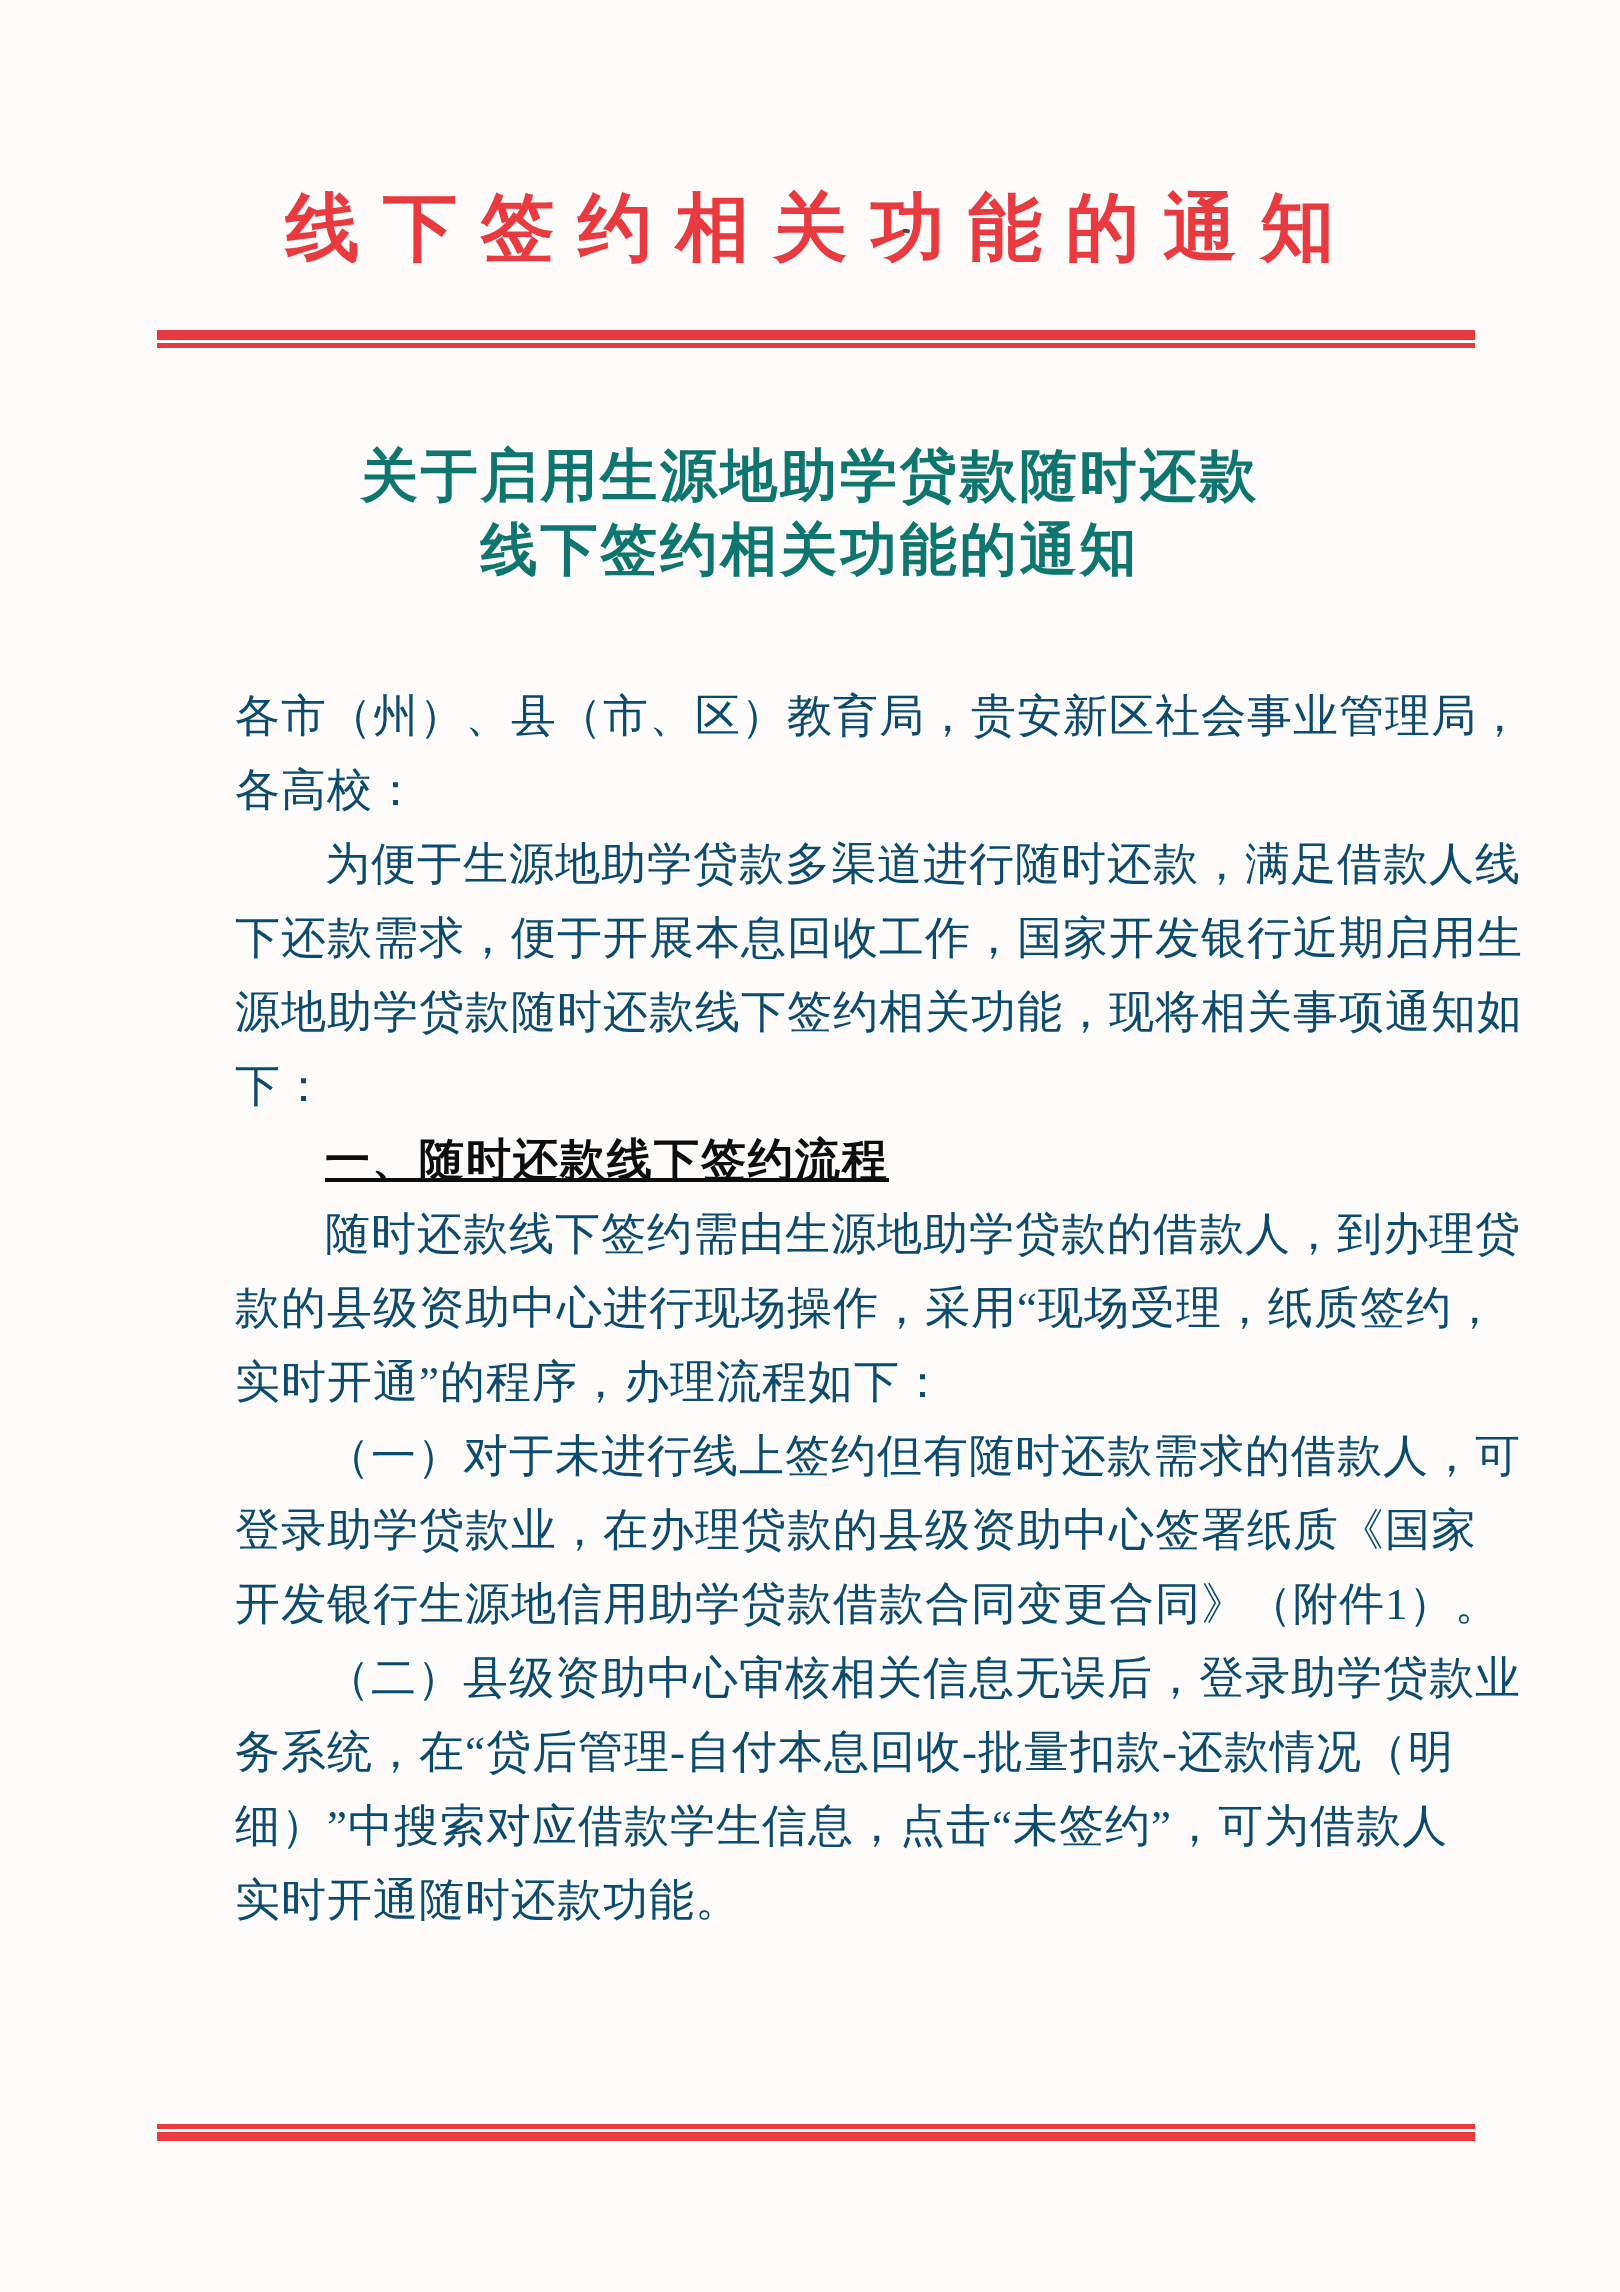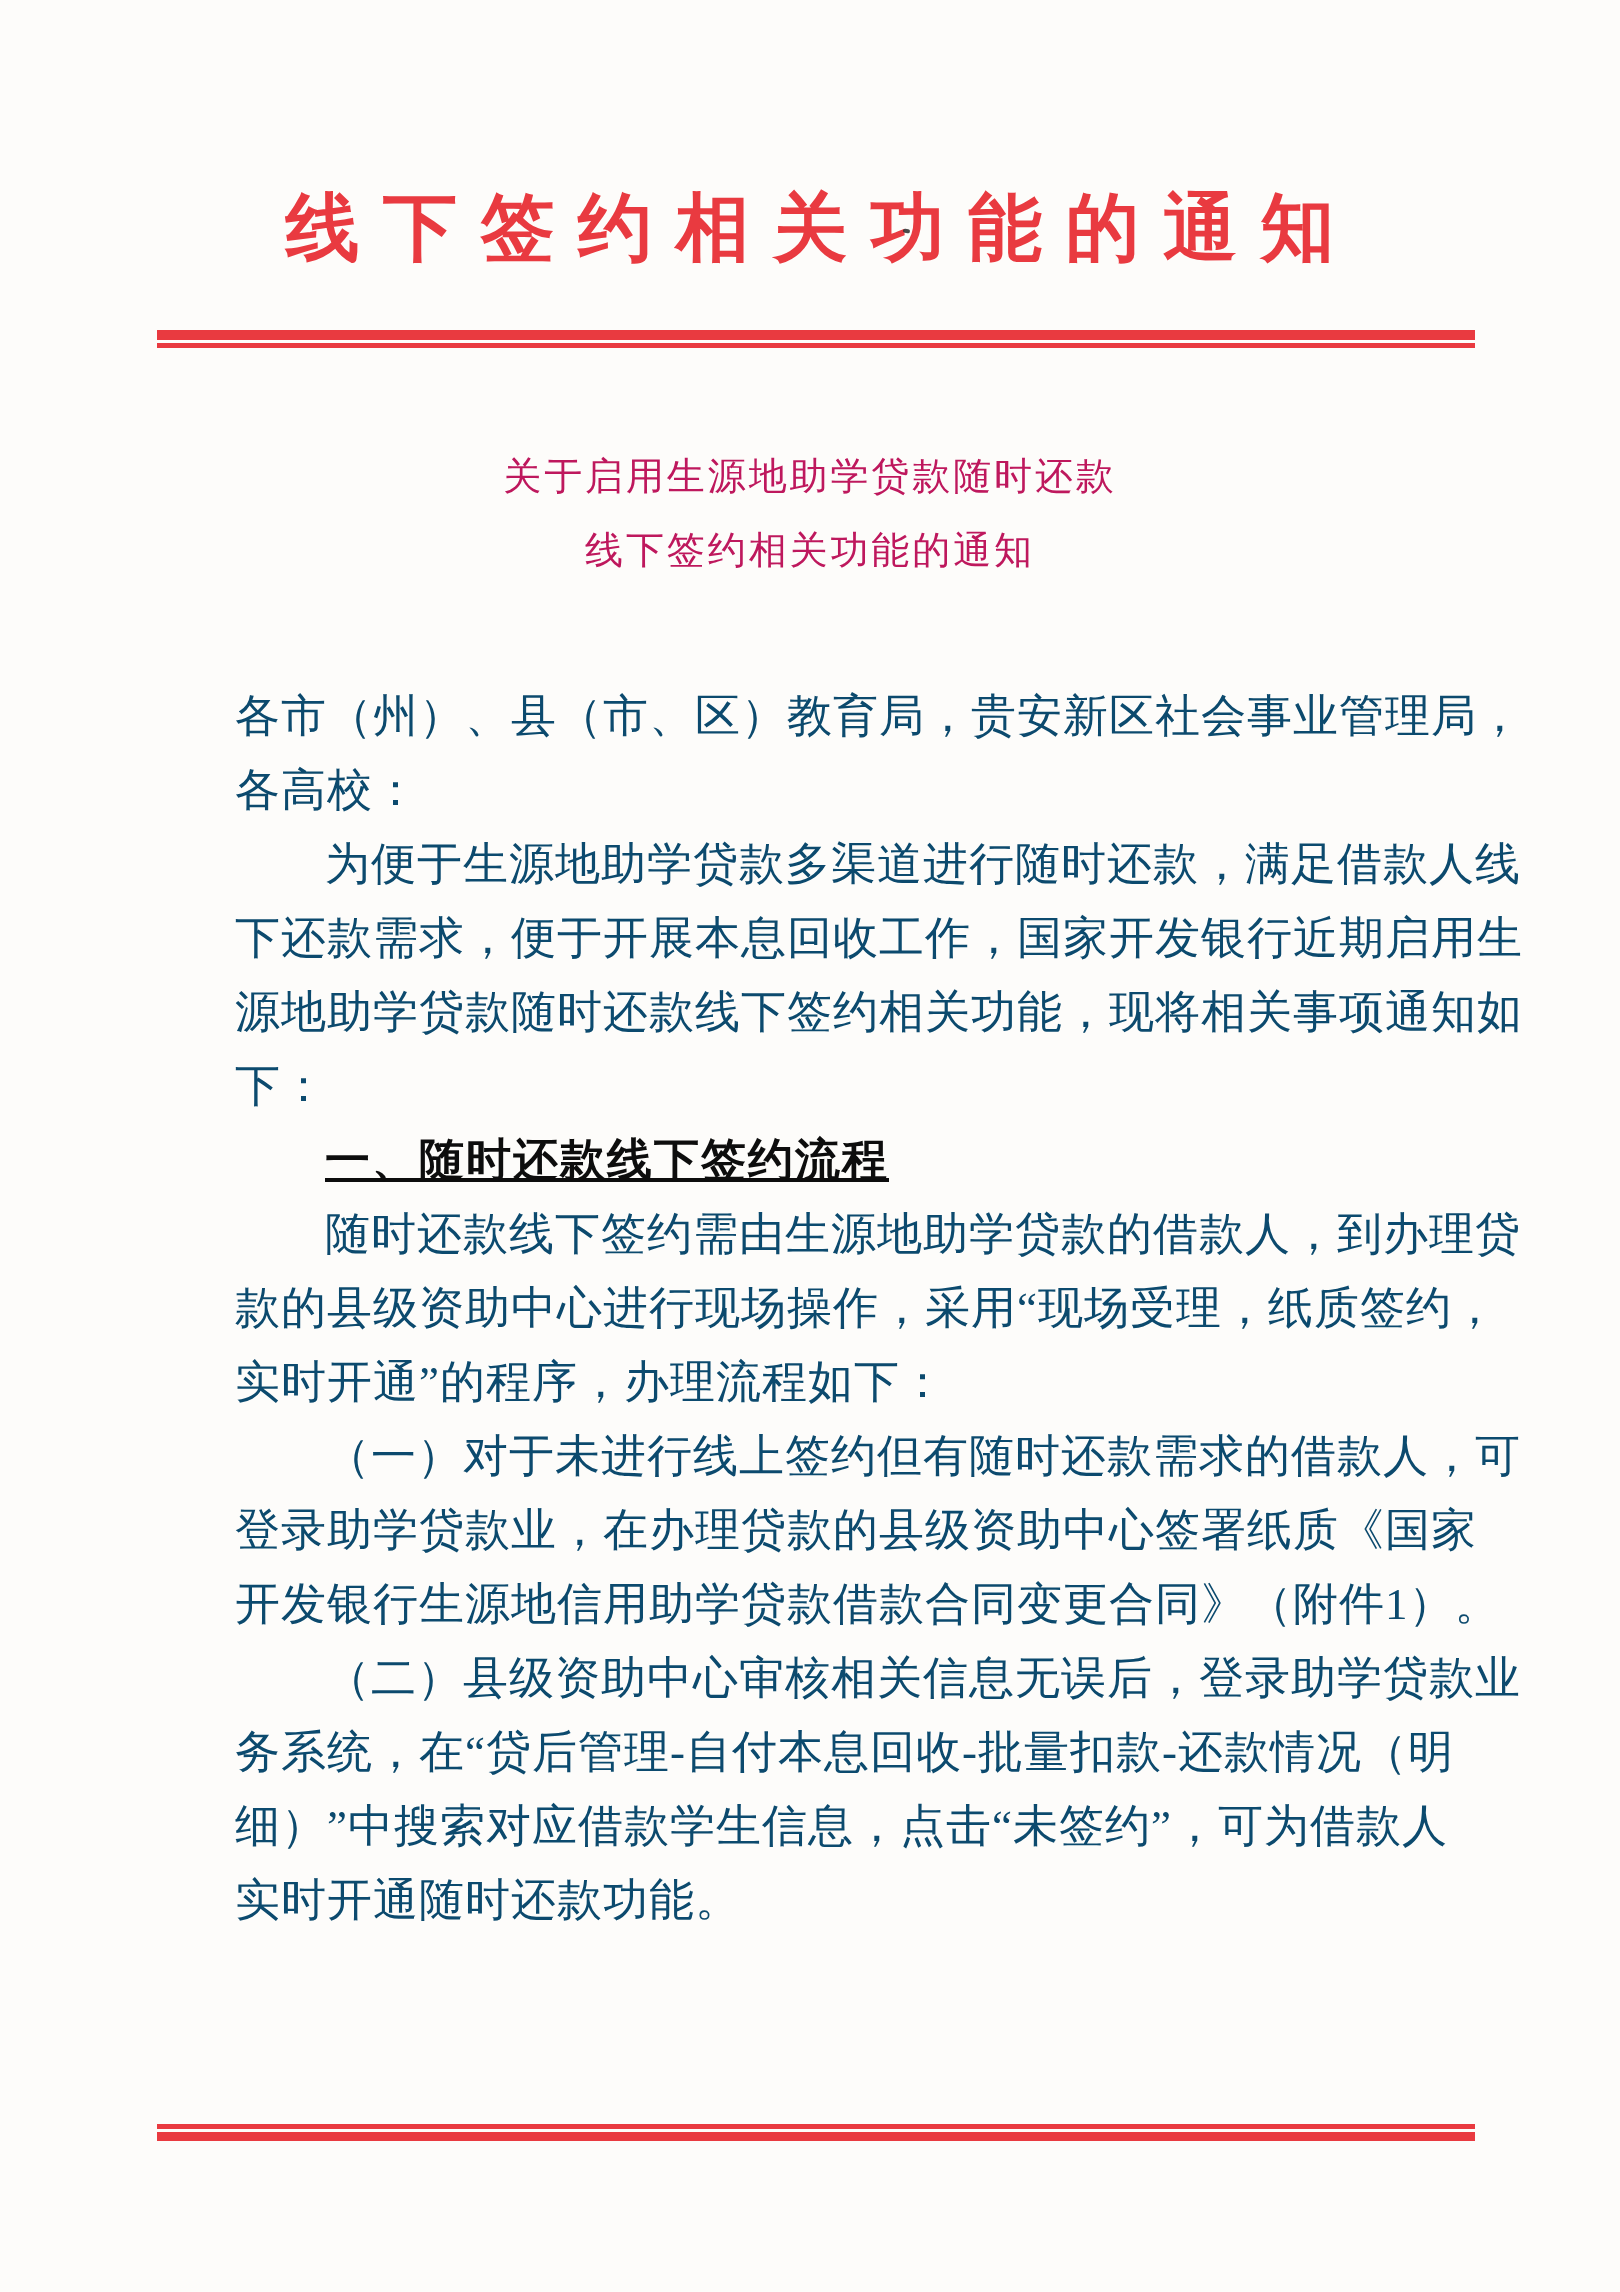--- a/index.html
+++ b/index.html
@@ -43,25 +43,25 @@
   .rule-top .bar-thin  { height: 4.9px; }
   .rule-bottom .bar-thin  { height: 4.9px; margin-bottom: 2.9px; }
   .rule-bottom .bar-thick { height: 8.8px; }
   
   .doc-title {
     position: absolute;
     top: 439px;
     left: 0;
     right: 0;
     text-align: center;
-    font-weight: normal;
-    font-size: 38px;
+    font-weight: bold;
+    font-size: 57px;
     line-height: 74px;
     letter-spacing: 2.9px;
-    color: #be185d;
+    color: #0f766e;
   }
   
   .body-block {
     position: absolute;
     top: 679px;
     left: 235px;
     width: 1233px;
   }
   .body-line {
     height: 74px;

